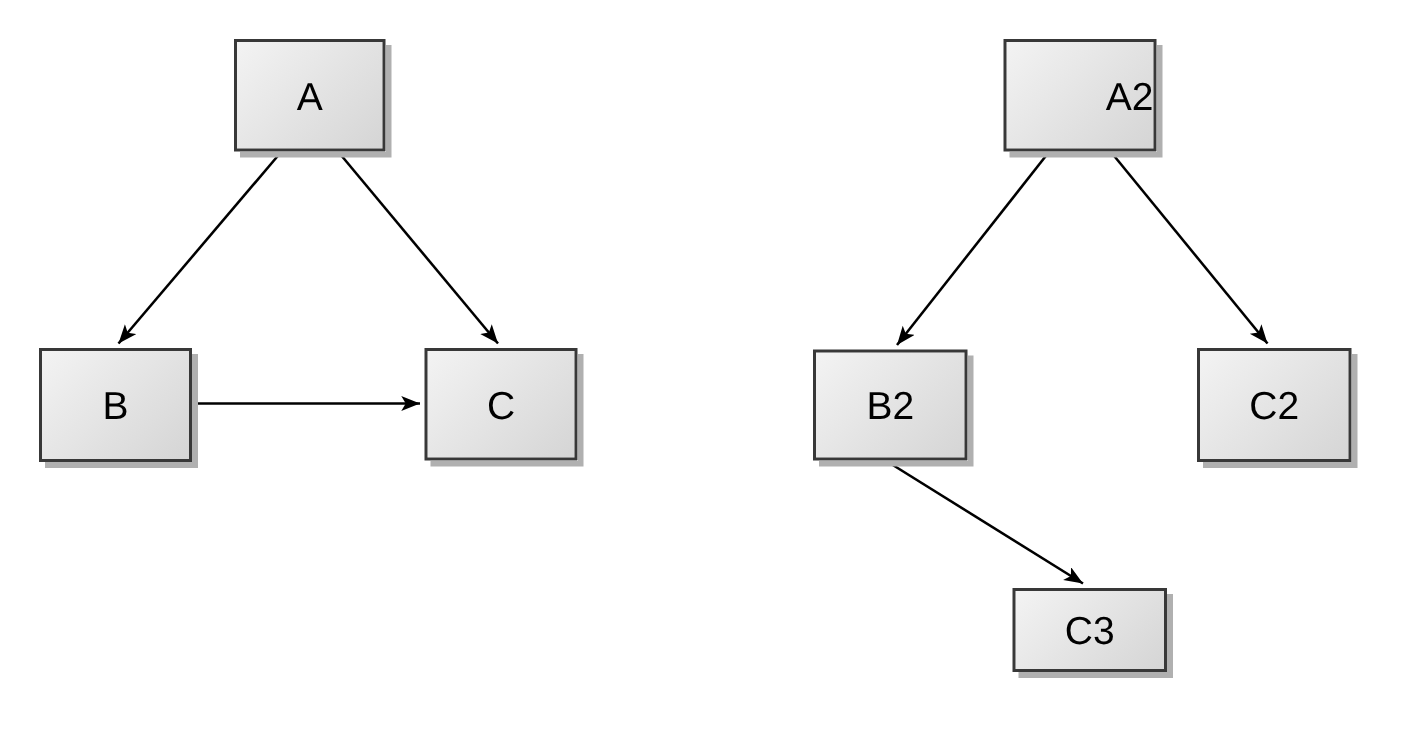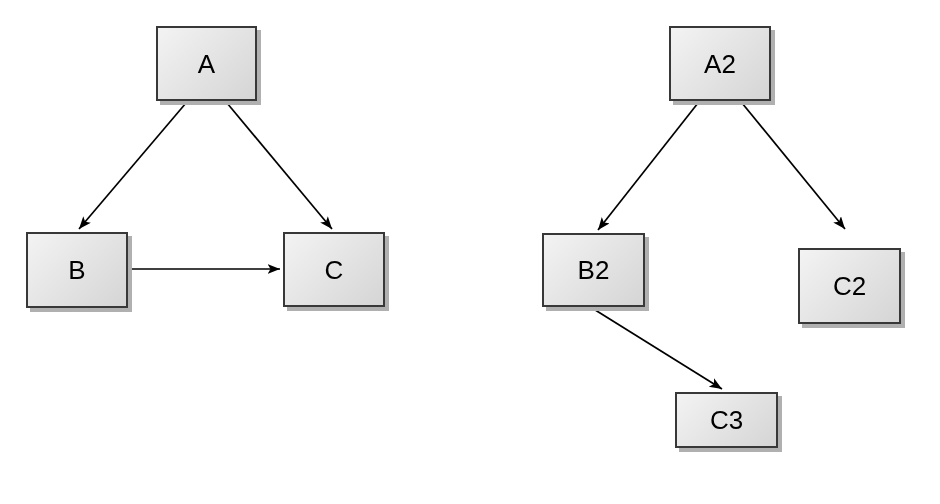--- a/index.html
+++ b/index.html
@@ -66,26 +66,26 @@
   <div id="nodes-layer">
       <div class="node" style="left: 156px; top: 26px; width: 101px; height: 75px; border-color: rgb(56, 56, 56); box-shadow: rgb(176, 176, 176) 4px 4px 0px; background: linear-gradient(135deg, rgb(243, 243, 243) 0%, rgb(213, 213, 213) 100%);">
         <span class="node-label" style="color: rgb(0, 0, 0);">A</span>
       </div>
       <div class="node" style="left: 26px; top: 232px; width: 102px; height: 76px; border-color: rgb(56, 56, 56); box-shadow: rgb(176, 176, 176) 4px 4px 0px; background: linear-gradient(135deg, rgb(243, 243, 243) 0%, rgb(213, 213, 213) 100%);">
         <span class="node-label" style="color: rgb(0, 0, 0);">B</span>
       </div>
       <div class="node" style="left: 283px; top: 232px; width: 102px; height: 75px; border-color: rgb(56, 56, 56); box-shadow: rgb(176, 176, 176) 4px 4px 0px; background: linear-gradient(135deg, rgb(243, 243, 243) 0%, rgb(213, 213, 213) 100%);">
         <span class="node-label" style="color: rgb(0, 0, 0);">C</span>
       </div>
-      <div class="node" style="left: 669px; top: 26px; width: 102px; height: 75px; border-color: rgb(56, 56, 56); box-shadow: rgb(176, 176, 176) 4px 4px 0px; background: linear-gradient(135deg, rgb(243, 243, 243) 0%, rgb(213, 213, 213) 100%);">
+      <div class="node" style="left: 669px; top: 26px; width: 102px; height: 75px; border-color: rgb(56, 56, 56); box-shadow: rgb(176, 176, 176) 4px 4px 0px; background: linear-gradient(135deg, rgb(243, 243, 243) 0%, rgb(213, 213, 213) 100%); justify-content: flex-end;">
         <span class="node-label" style="color: rgb(0, 0, 0);">A2</span>
       </div>
       <div class="node" style="left: 542px; top: 233px; width: 103px; height: 74px; border-color: rgb(56, 56, 56); box-shadow: rgb(176, 176, 176) 4px 4px 0px; background: linear-gradient(135deg, rgb(243, 243, 243) 0%, rgb(213, 213, 213) 100%);">
         <span class="node-label" style="color: rgb(0, 0, 0); text-align: center;">B2</span>
       </div>
-      <div class="node" style="left: 798px; top: 248px; width: 103px; height: 76px; border-color: rgb(56, 56, 56); box-shadow: rgb(176, 176, 176) 4px 4px 0px; background: linear-gradient(135deg, rgb(243, 243, 243) 0%, rgb(213, 213, 213) 100%);">
+      <div class="node" style="left: 798px; top: 232px; width: 103px; height: 76px; border-color: rgb(56, 56, 56); box-shadow: rgb(176, 176, 176) 4px 4px 0px; background: linear-gradient(135deg, rgb(243, 243, 243) 0%, rgb(213, 213, 213) 100%);">
         <span class="node-label" style="color: rgb(0, 0, 0);">C2</span>
       </div>
       <div class="node" style="left: 675px; top: 392px; width: 103px; height: 56px; border-color: rgb(56, 56, 56); box-shadow: rgb(176, 176, 176) 4px 4px 0px; background: linear-gradient(135deg, rgb(243, 243, 243) 0%, rgb(213, 213, 213) 100%);">
         <span class="node-label" style="color: rgb(0, 0, 0);">C3</span>
       </div>
     </div>
 </div>
 
 </body></html>

